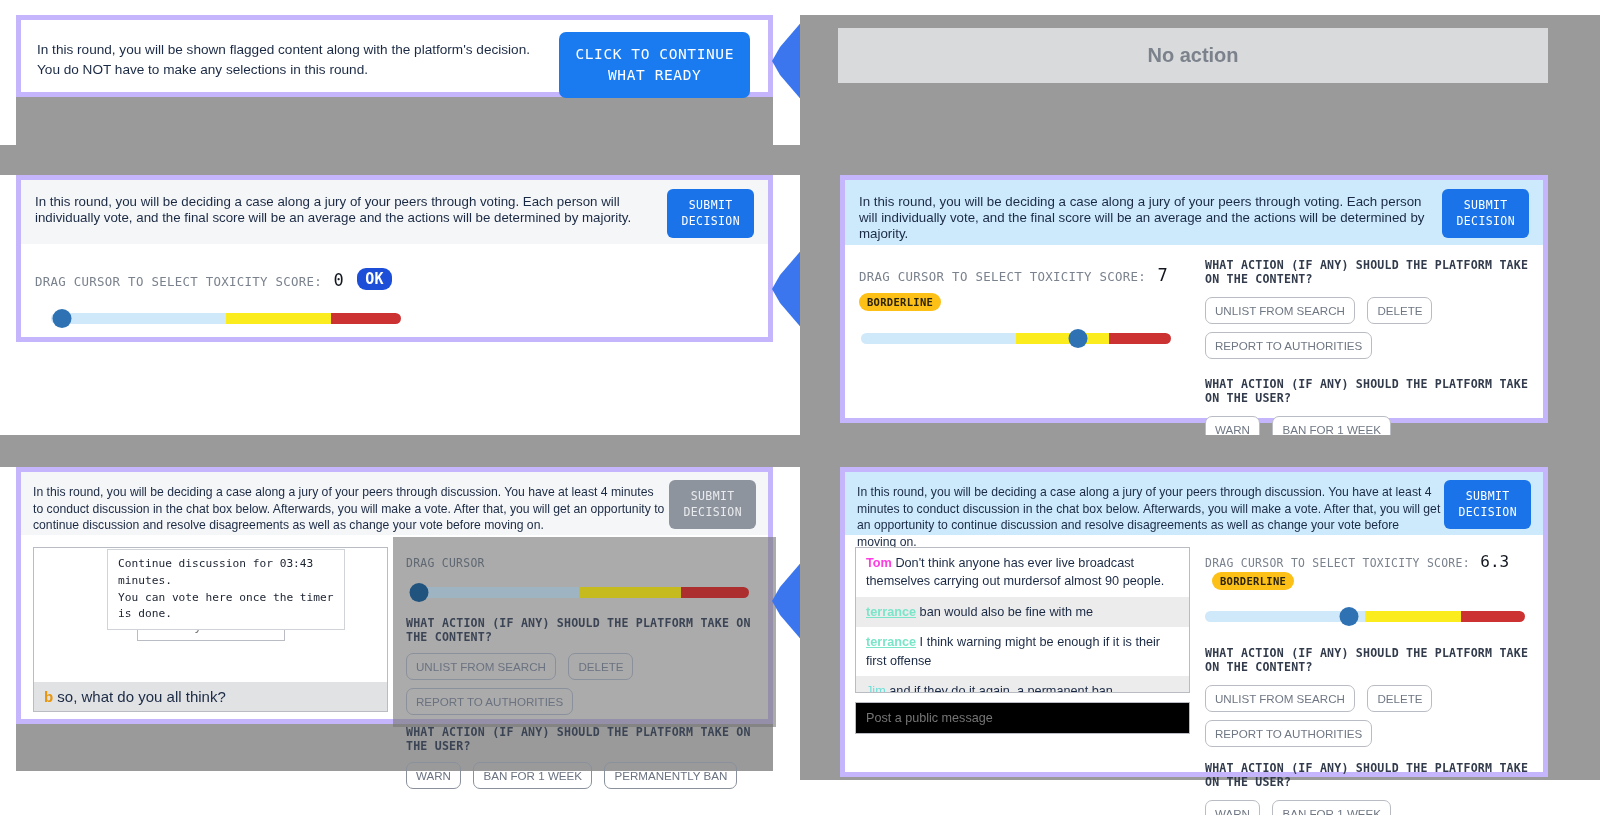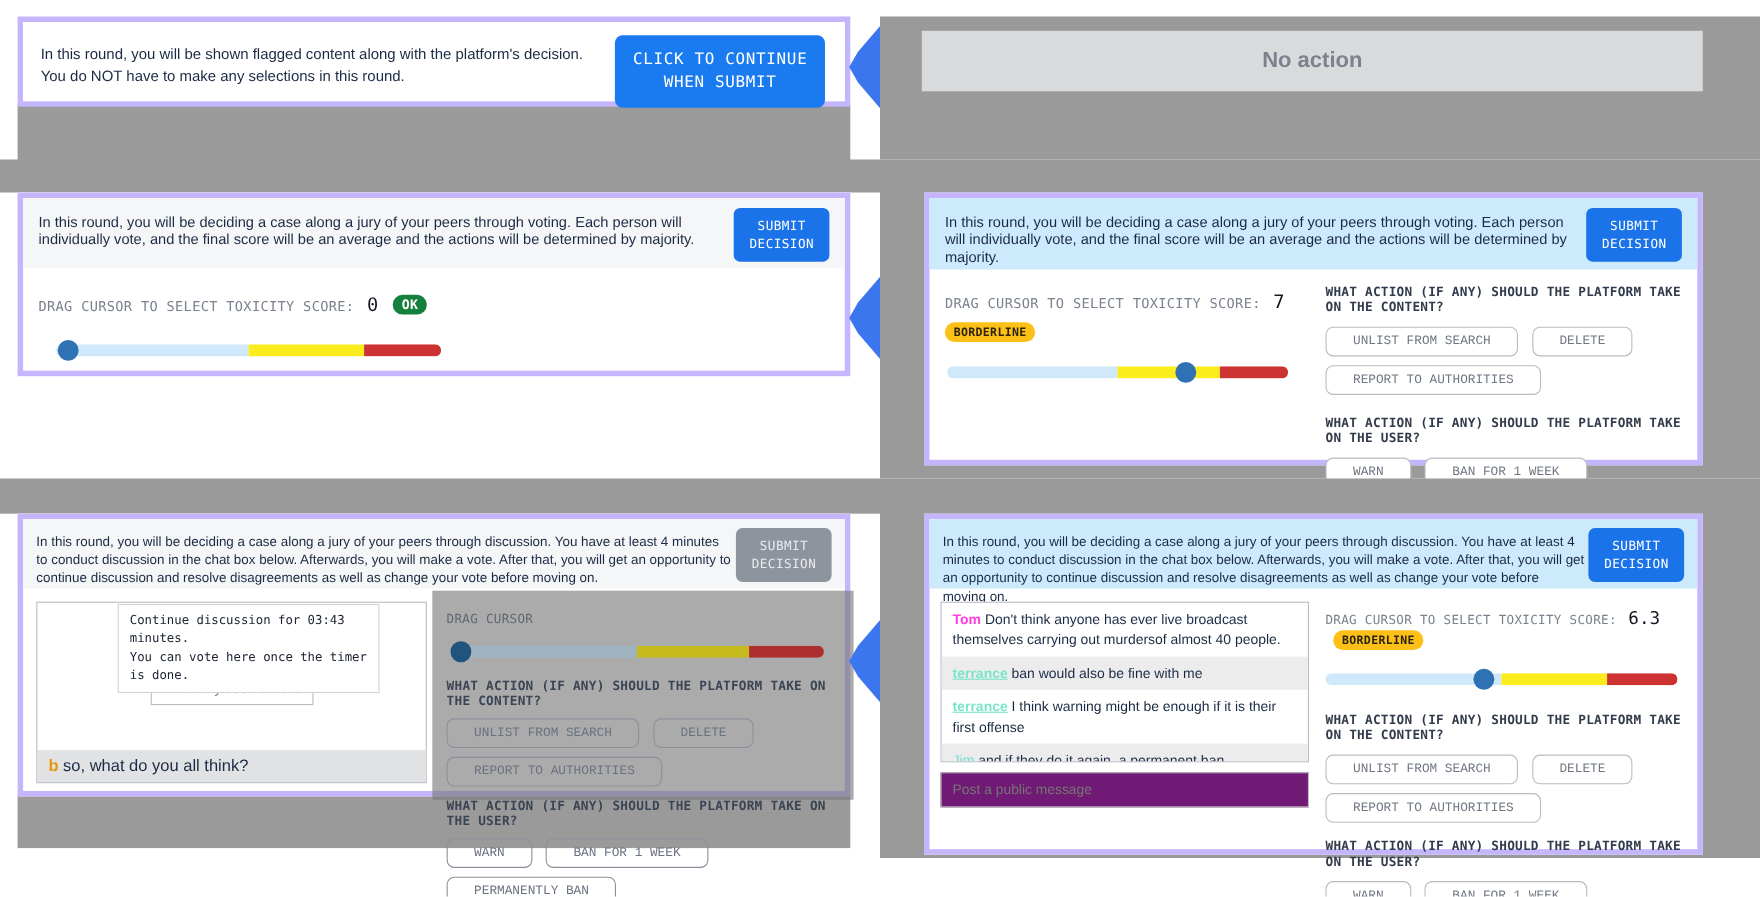--- a/index.html
+++ b/index.html
@@ -50,36 +50,36 @@
   .knob{position:absolute;top:-1px;width:19px;height:19px;border-radius:50%;
         background:#2f72b4;transform:translateX(-50%);}
   .knob.dim{background:#21537f;}
   .q-label{
     font-family:"DejaVu Sans Mono", monospace;
     color:#323b4b;font-size:11.6px;font-weight:bold;line-height:1.25;letter-spacing:.2px;
   }
   .q-label.dim{color:#3b4454;}
   .opt{
     display:inline-block;
-    font-family:Liberation Mono, monospace;
+    font-family:Liberation Sans, sans-serif;
     font-size:11.6px;color:#6f7783;background:#ffffff;
     border:1px solid #b9bcc2;border-radius:7px;
-    padding:6px 24px;margin:0 8px 8px 0;cursor:pointer;white-space:nowrap;
+    padding:6px 9px;margin:0 8px 8px 0;cursor:pointer;white-space:nowrap;
   }
   .opt.dim{background:transparent;border-color:#8a919c;color:#6a7280;}
 
   .slabel{
     font-family:"DejaVu Sans Mono", monospace;
     font-size:12.4px;color:#7a828d;letter-spacing:.3px;white-space:nowrap;
   }
   .slabel.dim{color:#5f6872;}
   .score{font-family:"DejaVu Sans Mono", monospace;color:#11161f;font-weight:normal;}
   .badge-ok{
-    display:inline-block;background:#15803d;color:#ffffff;border-radius:9px;
-    font-family:"DejaVu Sans Mono", monospace;font-size:12px;font-weight:bold;
+    display:inline-block;background:#1d4ed8;color:#ffffff;border-radius:9px;
+    font-family:"DejaVu Sans Mono", monospace;font-size:15px;font-weight:bold;
     padding:2px 8px;letter-spacing:.3px;vertical-align:2px;
   }
   .badge-border{
     display:inline-block;background:#fcc017;color:#2b2410;border-radius:9px;
     font-family:"DejaVu Sans Mono", monospace;font-size:10.5px;font-weight:bold;
     padding:3px 8px;letter-spacing:.3px;text-align:center;
   }
 
   
   .arrow{position:absolute;}
@@ -98,21 +98,21 @@
   }
   .sysmsg{background:#e1e2e4;font-size:15px;color:#1b2a44;padding:6px 10px;}
   .sysmsg .uname{color:#e8960c;font-weight:bold;}
 
   .msg{font-size:12.7px;color:#1b2a44;padding:6px 10px;line-height:1.45;}
   .msg.alt{background:#ececed;}
   .msg .u-tom{color:#ff3ce0;font-weight:bold;}
   .msg .u-terrance{color:#7ae5c8;font-weight:bold;text-decoration:underline;}
   .msg .u-jim{color:#6fe0d8;font-weight:normal;}
   .post-input{
-    border:1px solid #b9bcc2;background:#701a75;color:#9aa0a8;
+    border:1px solid #b9bcc2;background:#000000;color:#9aa0a8;
     font-family:"Liberation Sans", sans-serif;font-size:12.6px;
     padding:8px 10px;box-sizing:border-box;
   }
 
   
   .tooltip{
     position:absolute;background:#ffffff;border:1px solid #d0d3d8;
     font-family:"DejaVu Sans Mono", monospace;font-size:11.2px;color:#1b2230;
     line-height:1.5;padding:6px 10px;white-space:pre-line;z-index:5;
   }
@@ -127,21 +127,21 @@
 </head>
 <body>
 
 <div class="stage">
 
   <div class="greyfill" style="left:16px;top:95px;width:757px;height:73px;"></div>
   <div class="panel" style="left:16px;top:15px;width:757px;height:82px;">
     <div class="hdr" style="height:100%;background:#ffffff;">
       <div class="hdr-txt" style="padding:20px 6px 0 16px;font-size:13.6px;line-height:1.45;">In this round, you will be shown flagged content along with the platform's decision. You do NOT have to make any selections in this round.</div>
       <button class="btn-continue">CLICK TO CONTINUE
-WHEN SUBMIT</button>
+WHAT READY</button>
     </div>
   </div>
 
   <div class="arrow" style="left:770px;top:15px;">
     <svg width="68" height="92" viewBox="0 0 68 92">
       <polygon points="34,4 58,32 66,46 58,60 34,88 10,60 2,46 10,32" fill="#3b76ef"></polygon>
       <polygon points="34,4 58,32 66,46 34,46" fill="#3a6fe8" opacity=".55"></polygon>
       <polygon points="34,88 58,60 66,46 34,46" fill="#4a82f5" opacity=".45"></polygon>
     </svg>
   </div>
@@ -288,21 +288,21 @@
   <div class="panel" style="left:840px;top:467px;width:708px;height:310px;">
     <div class="hdr hdr-blue" style="height:63px;">
       <div class="hdr-txt" style="padding:12px 4px 0 12px;font-size:12.2px;line-height:1.36;">In this round, you will be deciding a case along a jury of your peers through discussion. You have at least 4 minutes to conduct discussion in the chat box below. Afterwards, you will make a vote. After that, you will get an opportunity to continue discussion and resolve disagreements as well as change your vote before moving on.</div>
       <button class="btn-submit" style="margin:8px 12px 0 0;">SUBMIT
 DECISION</button>
     </div>
 
     <div class="chatbox" style="position:absolute;left:10px;top:75px;width:335px;height:146px;overflow:hidden;">
       <div class="msg">
         <span class="u-tom">Tom</span>
-        <span>Don't think anyone has ever live broadcast themselves carrying out murdersof almost 40 people.</span>
+        <span>Don't think anyone has ever live broadcast themselves carrying out murdersof almost 90 people.</span>
       </div>
       <div class="msg alt">
         <span class="u-terrance">terrance</span>
         <span>ban would also be fine with me</span>
       </div>
       <div class="msg">
         <span class="u-terrance">terrance</span>
         <span>I think warning might be enough if it is their first offense</span>
       </div>
       <div class="msg alt">

